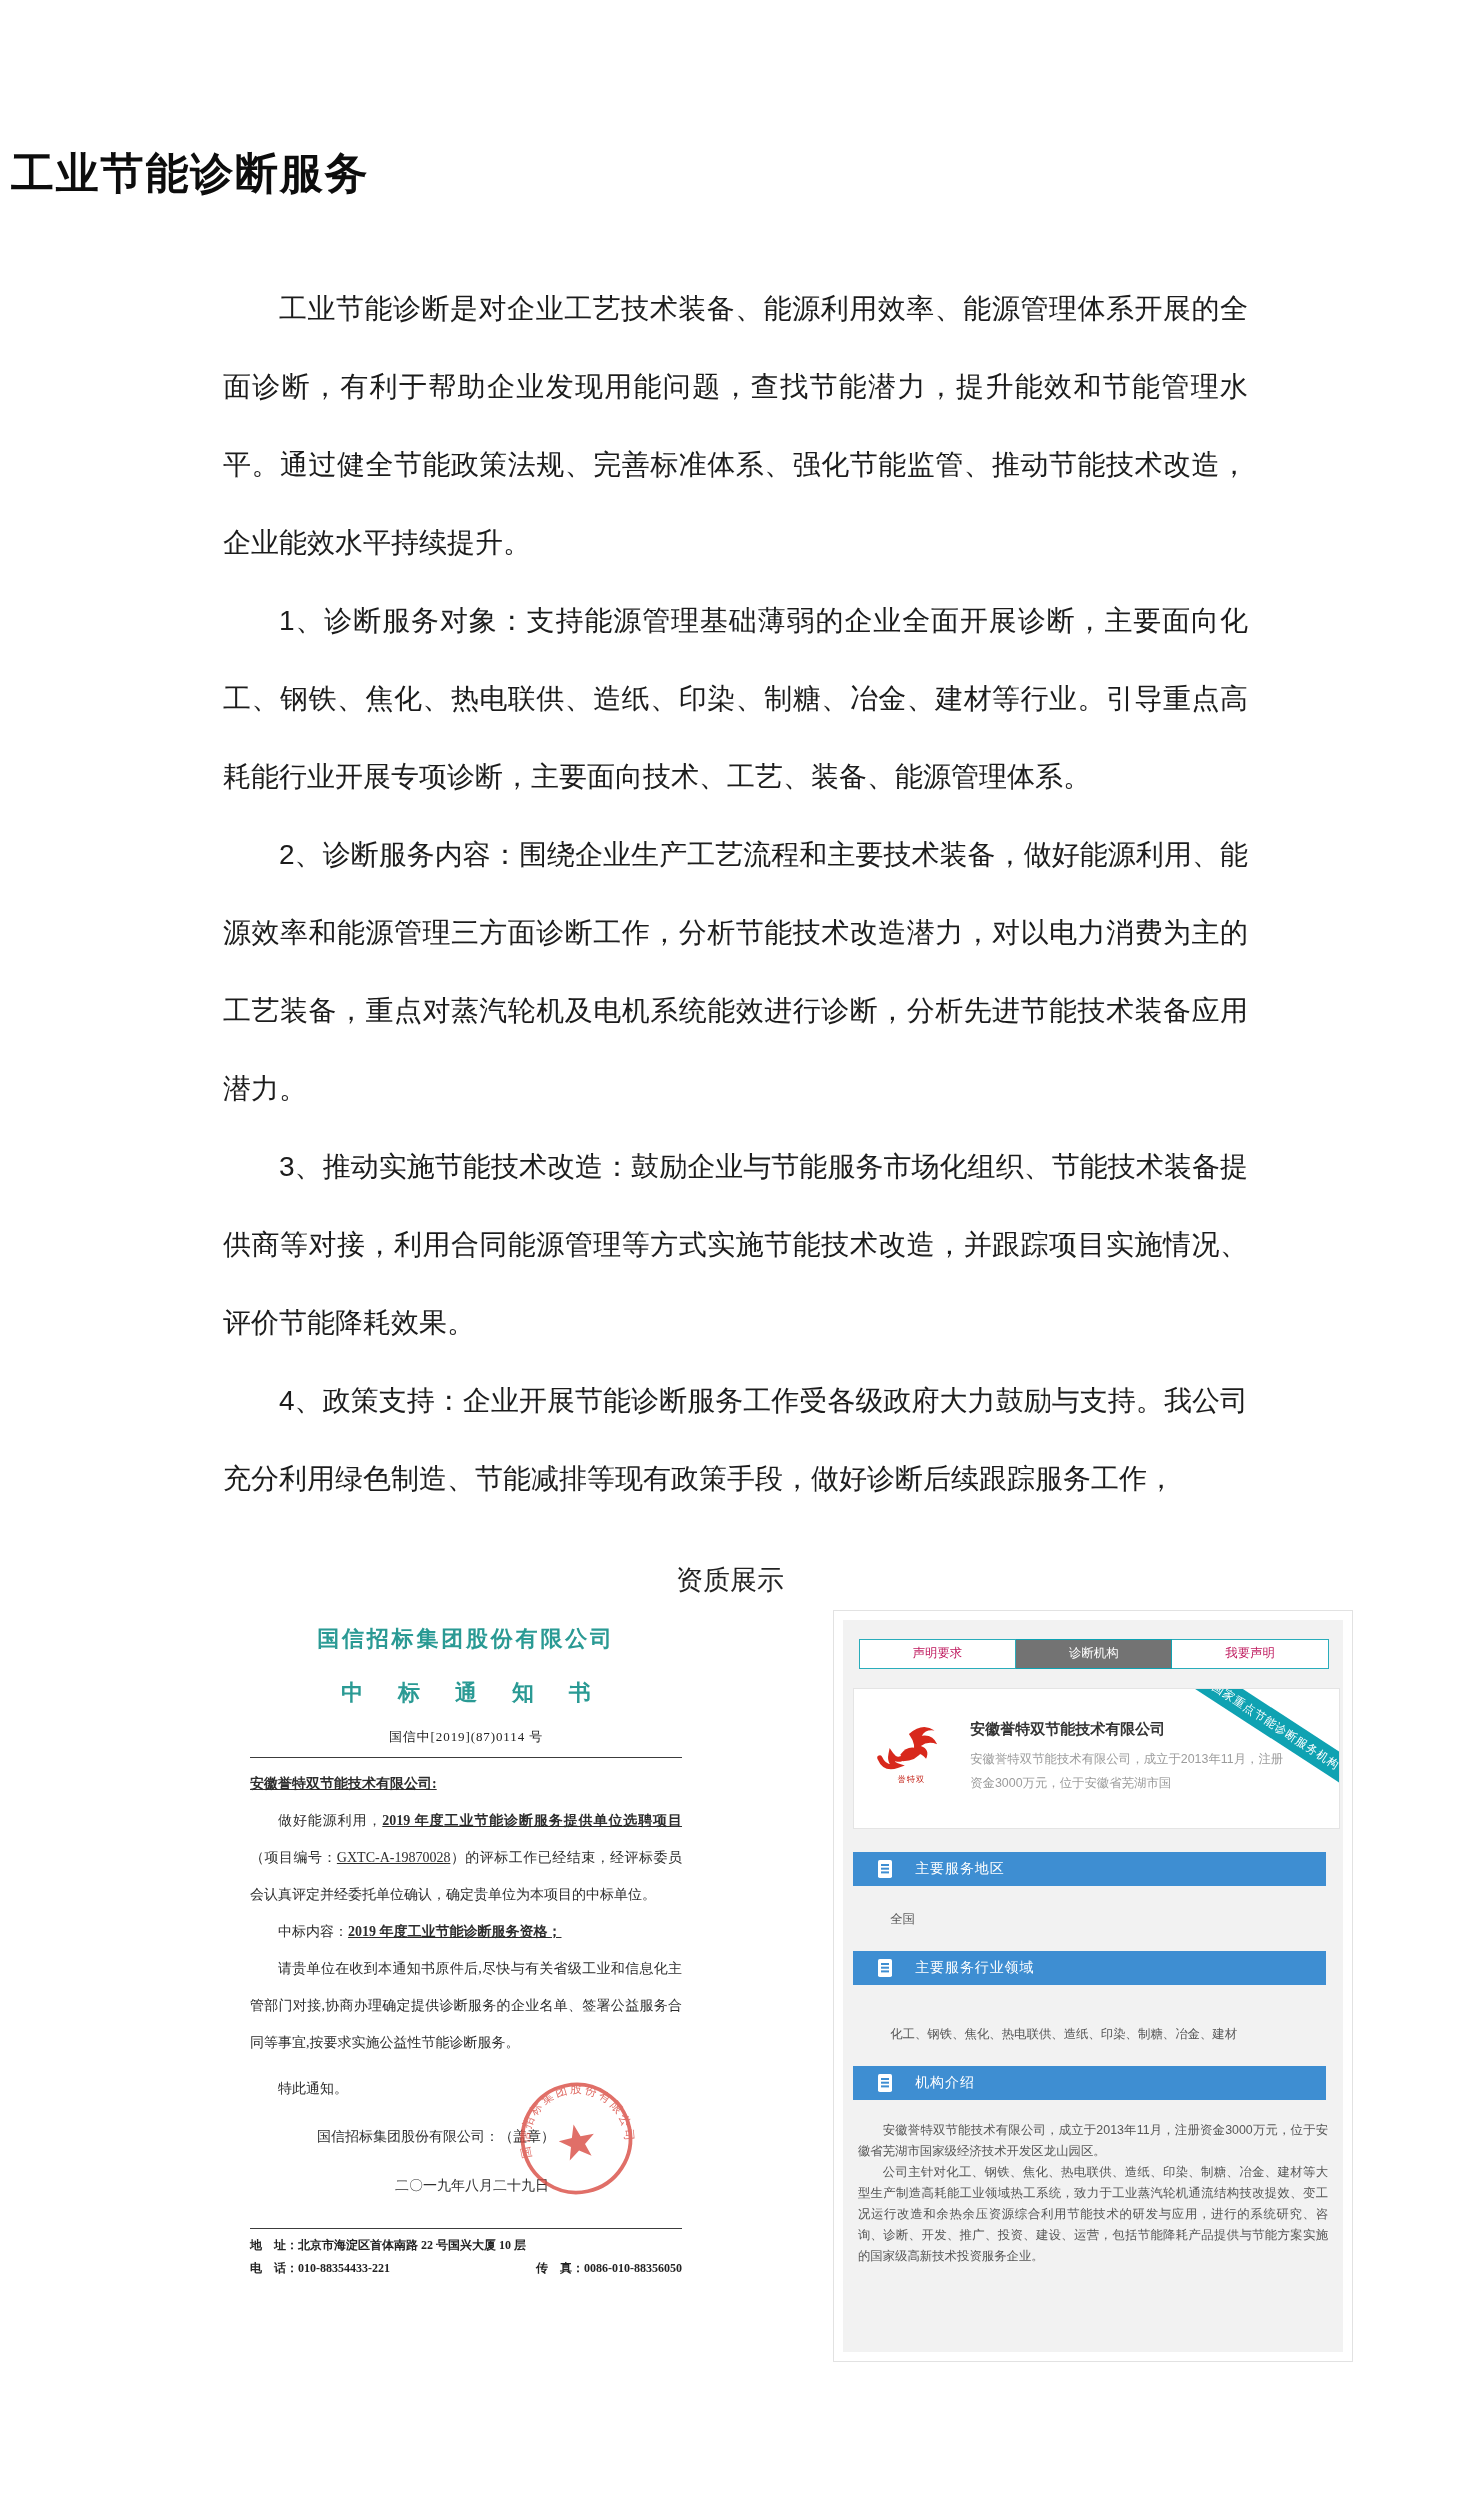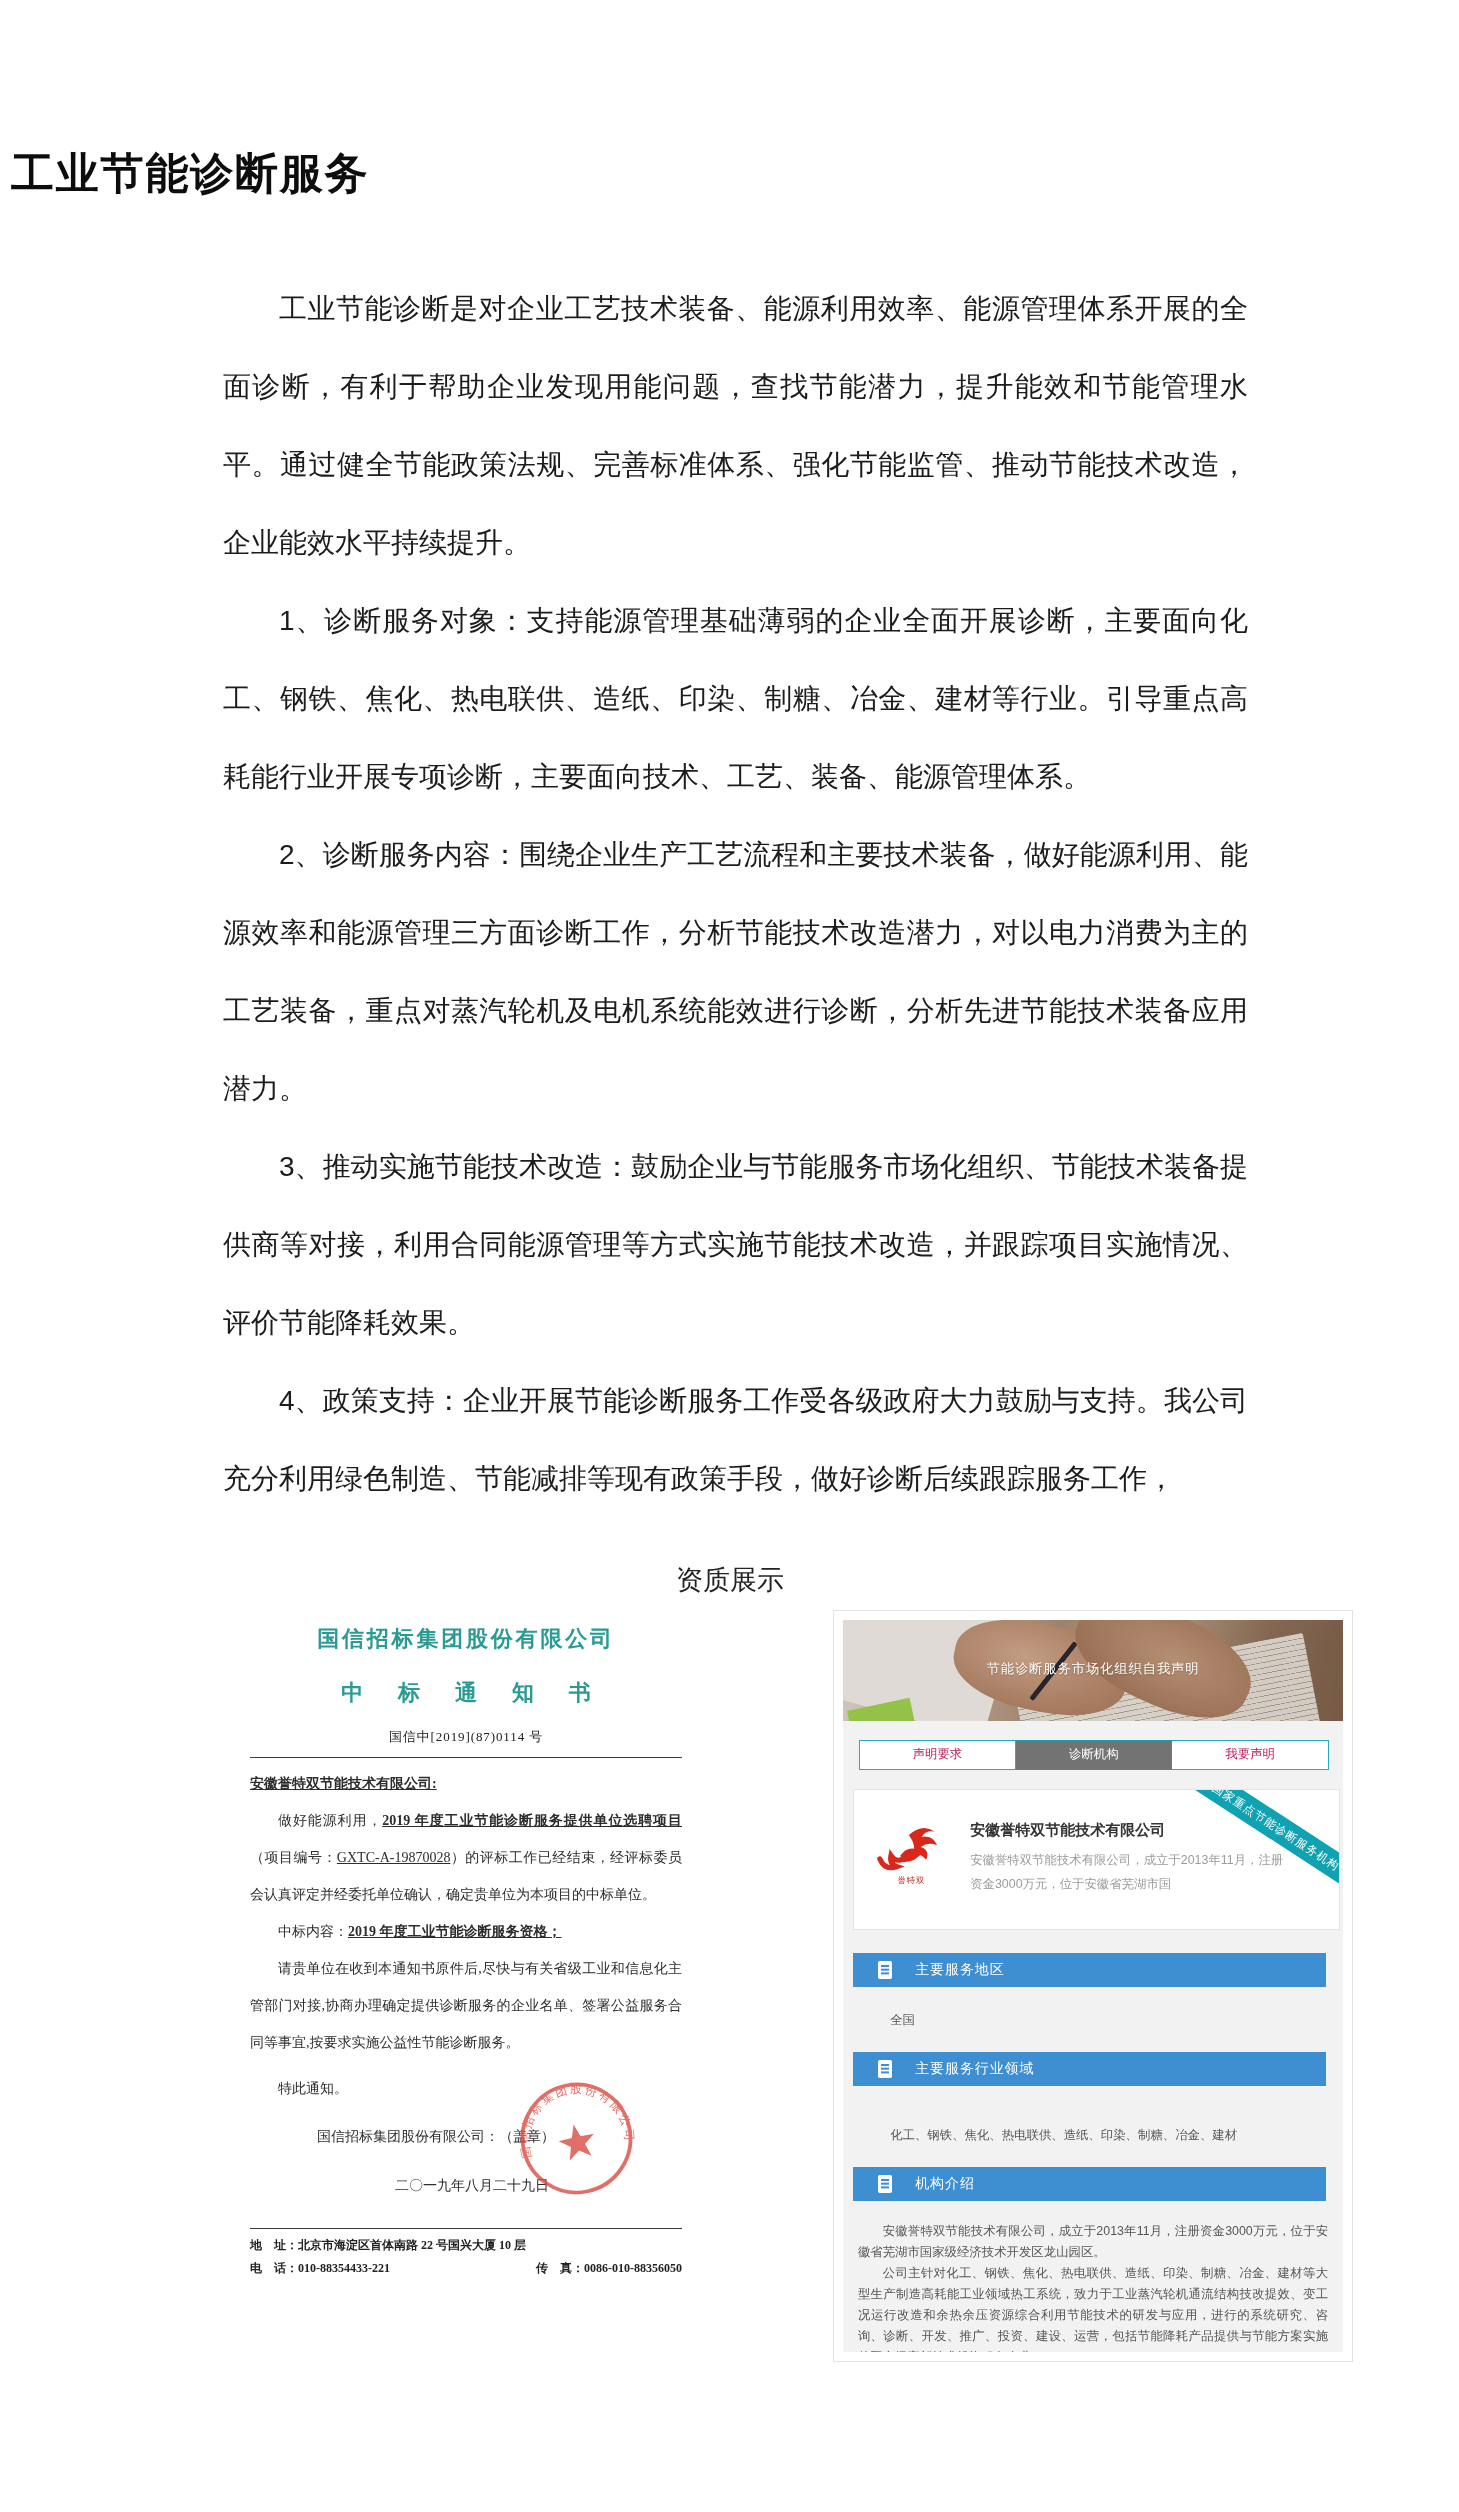--- a/index.html
+++ b/index.html
@@ -132,30 +132,20 @@
       <text font-size="12.5" fill="#d8473e" letter-spacing="2.5" font-family="Liberation Serif, serif">
         <textPath href="#stamp-arc" startOffset="4%" id="stamp-arc-text">国信招标集团股份有限公司</textPath>
       </text>
       <polygon fill="#d8473e" points="65,50 69.7,63.5 84,63.8 72.6,72.5 76.8,86.2 65,78 53.2,86.2 57.4,72.5 46,63.8 60.3,63.5"></polygon>
     </svg>
   </div>
 
   <div class="webpage">
     <div class="web-inner">
 
-      <div class="banner">
-        <div class="b-sleeve"></div>
-        <div class="b-doc"></div>
-        <div class="b-hand-left"></div>
-        <div class="b-hand-right"></div>
-        <div class="b-pen"></div>
-        <div class="b-note"></div>
-        <div class="b-shade"></div>
-        <div class="banner-title">节能诊断服务市场化组织自我声明</div>
-      </div>
 
       <div class="tabs">
         <div class="tab">声明要求</div>
         <div class="tab active">诊断机构</div>
         <div class="tab">我要声明</div>
       </div>
 
       <div class="org-card">
         <div class="logo">
           <svg width="77" height="57" viewBox="0 0 90 66">

